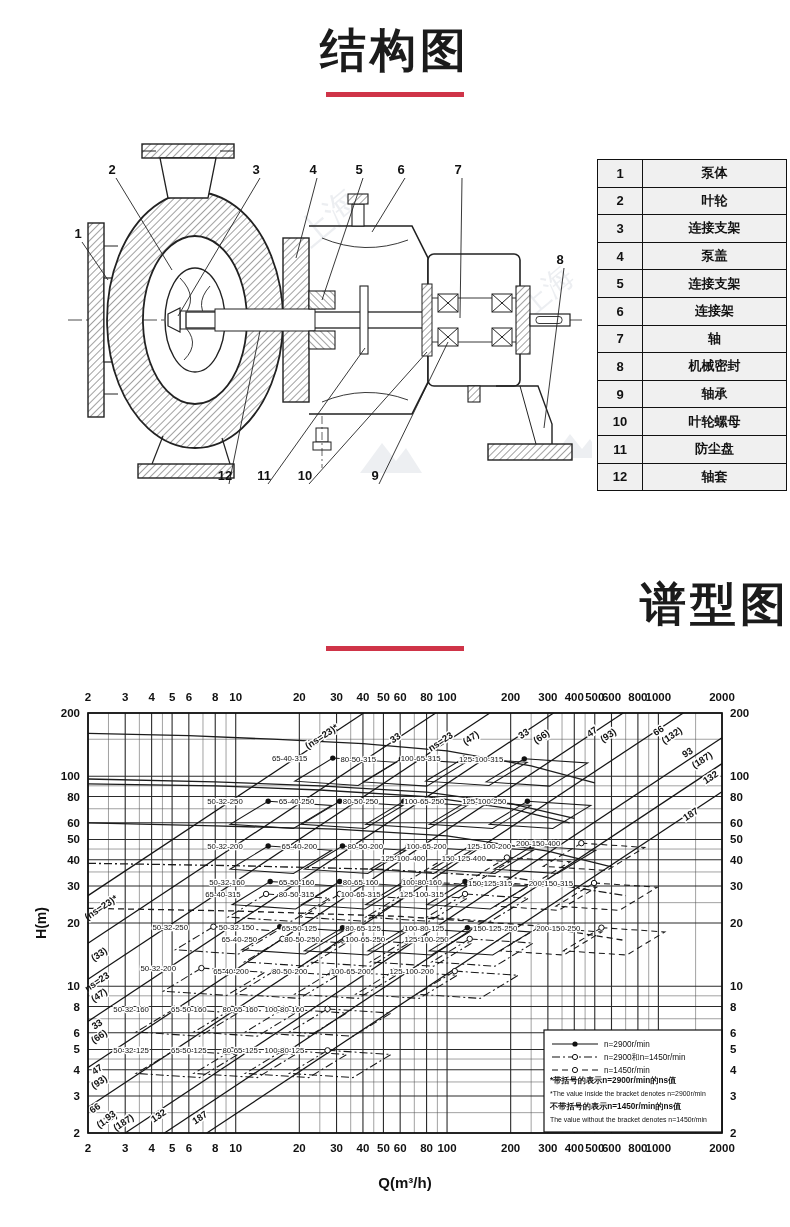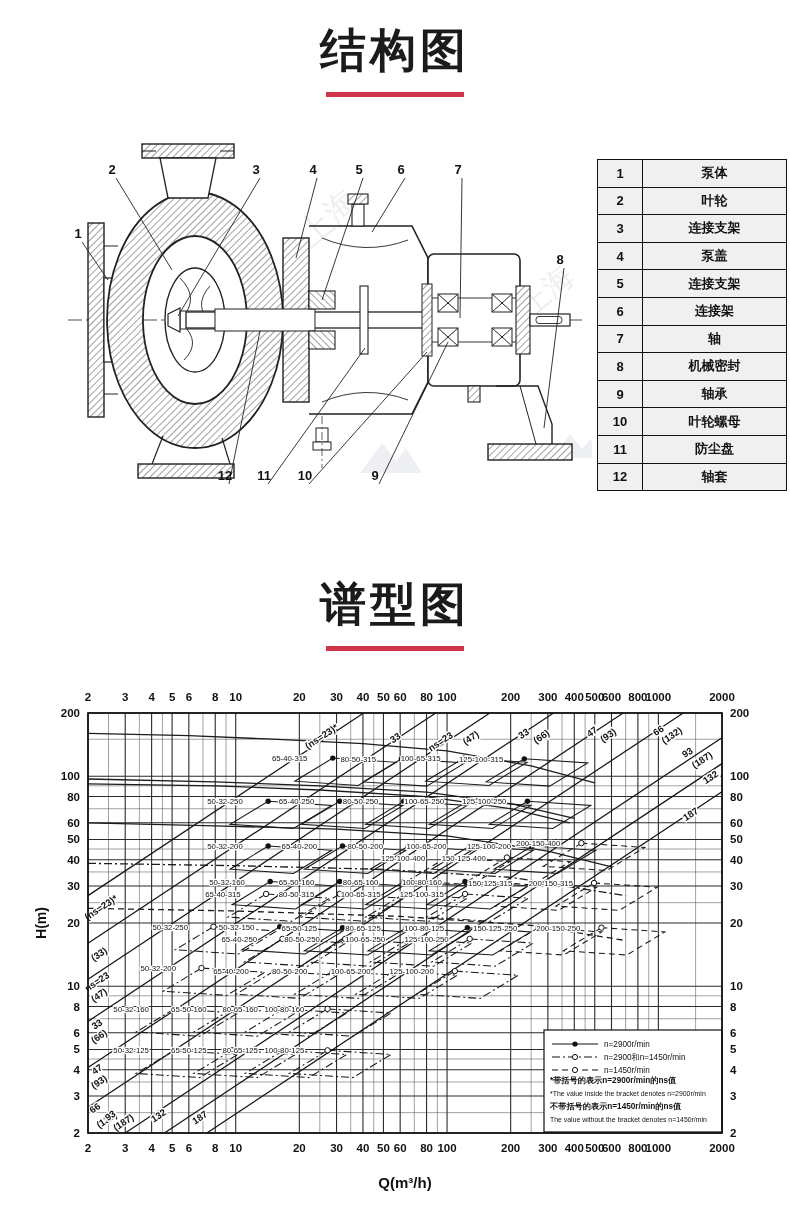--- a/index.html
+++ b/index.html
@@ -191,21 +191,21 @@
         <td class="no">11</td>
         <td>防尘盘</td>
       </tr>
       <tr>
         <td class="no">12</td>
         <td>轴套</td>
       </tr>
     </tbody>
 </table>
 
-<div class="sec-title" style="top:574px;">
+<div class="sec-title" style="top:574px;text-align:right;">
   <h1>谱型图</h1>
   <div class="red-bar"></div>
 </div>
 
 <div id="chart-wrap">
   <svg id="chart-svg" width="790" height="565" viewBox="0 0 790 565">
       <line x1="108.48031608236926" y1="57" x2="108.48031608236926" y2="477" stroke="#555" stroke-width="0.55"></line>
       <line x1="139.36204095570358" y1="57" x2="139.36204095570358" y2="477" stroke="#555" stroke-width="0.55"></line>
       <line x1="162.4279054942013" y1="57" x2="162.4279054942013" y2="477" stroke="#555" stroke-width="0.55"></line>
       <line x1="202.9797133726916" y1="57" x2="202.9797133726916" y2="477" stroke="#555" stroke-width="0.55"></line>

